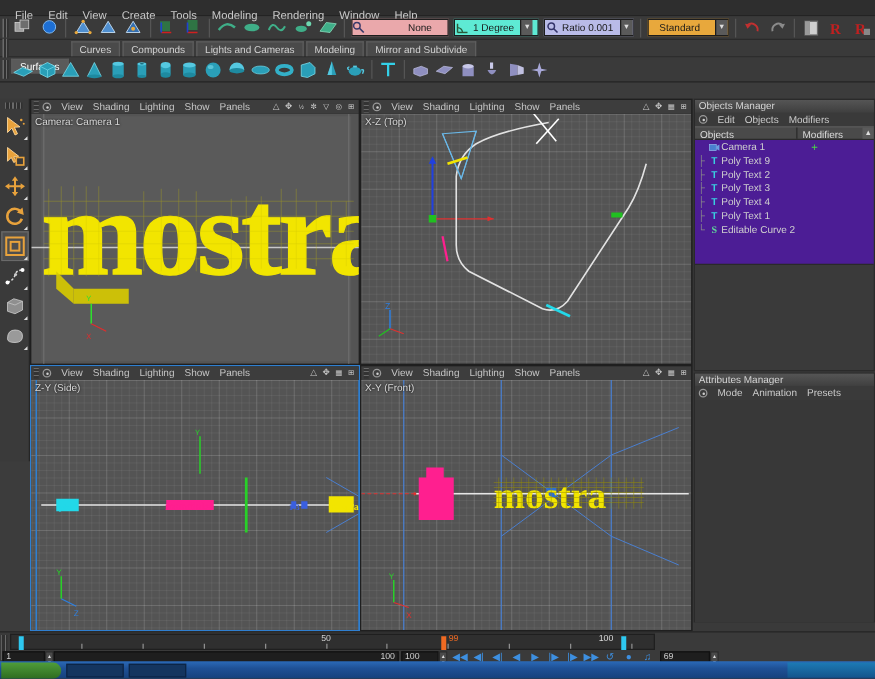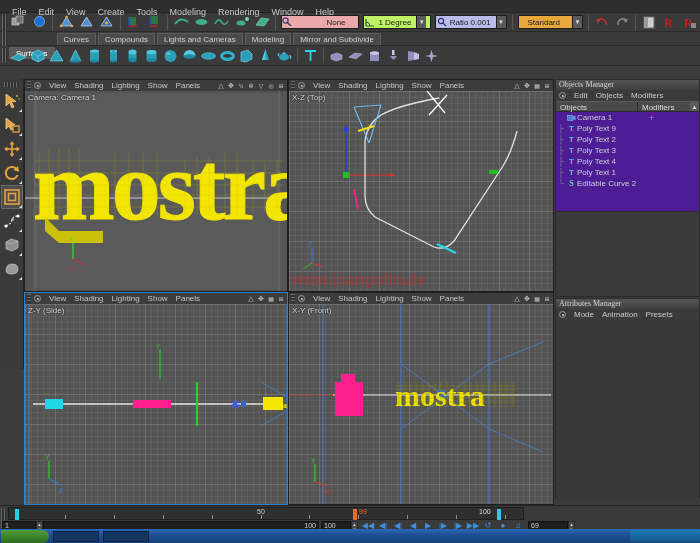--- a/index.html
+++ b/index.html
@@ -49,21 +49,21 @@
   .combo {
     height:14px; display:flex; align-items:center;
     border:1px solid #1d1d1d; margin:0 2px; font-size:8px; color:#1a1a1a;
   }
   .combo .cm-ico { width:12px;height:12px;display:flex;align-items:center;justify-content:center; }
   .combo .cm-label { padding:0 5px 0 2px; white-space:nowrap; }
   .combo .cm-arrow { width:10px;height:12px;background:#5a5a5a;color:#ddd;
     display:flex;align-items:center;justify-content:center;font-size:6px;
     border-left:1px solid #1d1d1d; }
   .cm-pink { background:#eaa8ab; width:78px;gap:32px; }
-  .cm-green { background:#bef264; width:70px; }
+  .cm-green { background:#5eead4; width:70px; }
   .cm-blue { background:#b9bbe8; width:74px; }
   .cm-orange { background:#e8a83c; width:68px; justify-content:center; }
 
   
   .tabrow { height:14px; background:#3a3a3a; display:flex; align-items:center;
     padding-left:2px; border-bottom:1px solid #2a2a2a; }
   .tab { height:12px; padding:0 6px; margin-right:2px; font-size:8px;
     line-height:12px; color:#d2d2d2;
     background:#4a4a4a; border:1px solid #5d5d5d; border-bottom:none; }
   .tab.active { background:#5a5a5a; color:#fff;margin-top:28px; }
@@ -121,21 +121,21 @@
 
   .wm { position:absolute; font-family:"Liberation Sans",sans-serif;
     font-weight:bold; font-size:16px; color:rgba(200,40,40,0.45); white-space:nowrap; }
 
   
   .rightdock { position:absolute; left:555px; top:0; width:145px; height:426px;
     background:#3a3a3a; }
   .panel { background:#3a3a3a; border:1px solid #2a2a2a; }
   .panelhdr { height:10px; background:#4a4a4a; font-size:8px; color:#d5d5d5;
     padding-left:3px; line-height:10px;
-    background-image:linear-gradient(to bottom,#555,#3f3f3f);font-family:Liberation Serif, serif; }
+    background-image:linear-gradient(to bottom,#555,#3f3f3f); }
   .panelmenu { height:11px; display:flex; align-items:center; font-size:8px;
     color:#cbcbcb; padding-left:3px; background:#3a3a3a; }
   .panelmenu .pdot { width:7px;height:7px;border-radius:50%;border:1px solid #9a9a9a;
     margin-right:4px; position:relative;}
   .panelmenu .pdot::after{content:"";position:absolute;left:1.5px;top:1.5px;width:2px;height:2px;
     border-radius:50%;background:#cfcfcf;}
   .panelmenu .pm { padding:0 4px; }
   .objhdr { display:flex; height:11px; background:#4a4a4a; font-size:8px;
     color:#dcdcdc; border-top:1px solid #5a5a5a; border-bottom:1px solid #2a2a2a; }
   .objhdr .c1 { flex:1; padding-left:4px; line-height:11px; border-right:1px solid #2a2a2a;}
@@ -669,21 +669,20 @@
 
             <line x1="148" y1="153" x2="167" y2="162" stroke="#22d8e8" stroke-width="2.2"></line>
 
             <g>
               <line x1="23" y1="172" x2="23" y2="157" stroke="#2d7fe0" stroke-width="1.2"></line>
               <text x="19" y="156" font-size="7" fill="#2d7fe0" font-family="Liberation Sans,sans-serif">Z</text>
               <line x1="23" y1="172" x2="34" y2="176" stroke="#e03030" stroke-width="1"></line>
               <line x1="23" y1="172" x2="14" y2="178" stroke="#20c020" stroke-width="1"></line>
             </g>
           </svg>
-          <div class="wm" style="left:2px; bottom:2px;">www.lxangolin.de</div>
           <div class="vplabel">X-Z (Top)</div>
         </div>
       </div>
 
       <div class="vp active">
         <div class="vphdr">
           <span class="vg"></span>
           <span class="vdot"></span>
           <span class="vm">View</span>
           <span class="vm">Shading</span>

